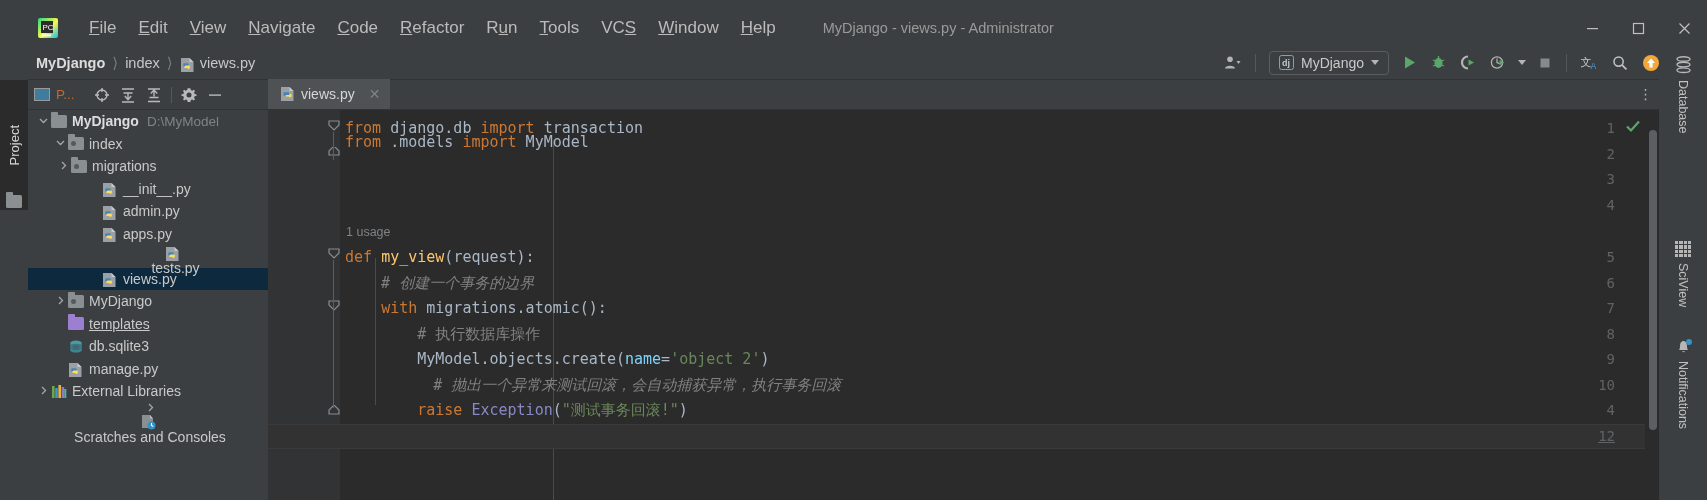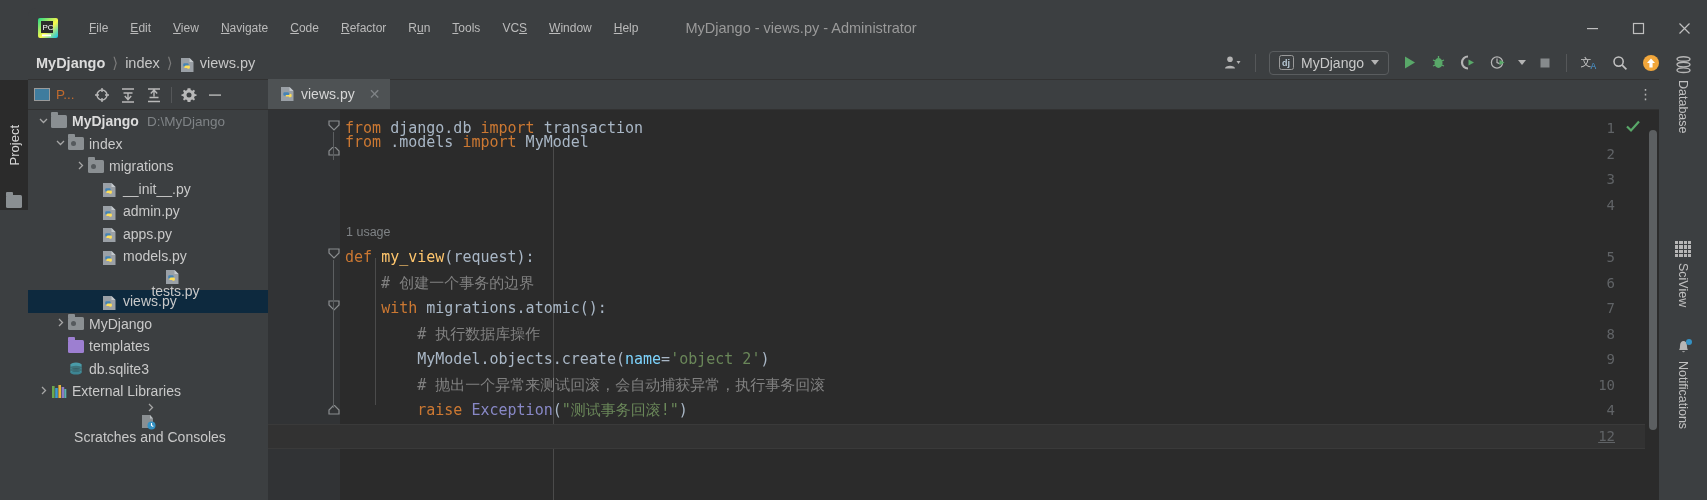--- a/index.html
+++ b/index.html
@@ -17,21 +17,21 @@
     background:#3c3f41; display:flex; align-items:center;
   }
   .tb-inner {
     position:absolute; left:28px; top:8px; right:0; height:40px;
     background:#3c3f41; display:flex; align-items:center;
     border-top-left-radius:8px;
   }
   .pc-logo { width:24px; height:24px; margin-left:8px; position:relative; flex:0 0 auto; }
   .menubar { display:flex; align-items:center; margin-left:18px; }
   .menu-item {
-    color:#bbbbbb; font-size:12px; padding:4px 11px; white-space:nowrap;
+    color:#bbbbbb; font-size:17px; padding:4px 11px; white-space:nowrap;
     cursor:default;
   }
   .menu-item .mn { text-decoration:underline; }
   .win-title {
     color:#9a9a9a; font-size:14.5px; margin-left:36px; white-space:nowrap;
   }
   .win-ctrls {
     position:absolute; right:0; top:0; height:40px; display:flex; align-items:center;
   }
   .win-btn {
@@ -413,32 +413,32 @@
 
     <div class="tree" id="tree">
         <div class="trow" style="padding-left: 8px;">
           <span class="arrow"><svg width="9" height="9" viewBox="0 0 9 9">
               <path d="M1 3 L4.5 6.5 L8 3" stroke="#a6a6a6" stroke-width="1.3" fill="none"></path>
             </svg></span>
           <span class="ticon">
             <div class="fold"></div>
           </span>
           <span class="tlabel b">MyDjango</span>
-          <span class="tpath">D:\MyDjango</span>
+          <span class="tpath">D:\MyModel</span>
         </div>
         <div class="trow" style="padding-left: 25px;">
           <span class="arrow"><svg width="9" height="9" viewBox="0 0 9 9">
               <path d="M1 3 L4.5 6.5 L8 3" stroke="#a6a6a6" stroke-width="1.3" fill="none"></path>
             </svg></span>
           <span class="ticon">
             <div class="fold mod"></div>
           </span>
           <span class="tlabel">index</span>
         </div>
-        <div class="trow" style="padding-left: 45px;">
+        <div class="trow" style="padding-left: 28px;">
           <span class="arrow"><svg width="9" height="9" viewBox="0 0 9 9">
               <path d="M3 1 L6.5 4.5 L3 8" stroke="#a6a6a6" stroke-width="1.3" fill="none"></path>
             </svg></span>
           <span class="ticon">
             <div class="fold mod"></div>
           </span>
           <span class="tlabel">migrations</span>
         </div>
         <div class="trow" style="padding-left: 59px;">
           <span class="arrow"></span>
@@ -463,30 +463,20 @@
         <div class="trow" style="padding-left: 59px;">
           <span class="arrow"></span>
           <span class="ticon"><span class="pyico"><svg width="15" height="16" viewBox="0 0 15 16" style="display:block">
                 <path d="M1 1 L9.5 1 L13.5 5 L13.5 15 L1 15 Z" fill="#9aa0a6"></path>
                 <path d="M9.5 1 L13.5 5 L9.5 5 Z" fill="#c4c9cd"></path>
                 <path d="M4.4 6.3 h3.1 a1.2 1.2 0 0 1 1.2 1.2 v1.5 h-3 v0.6 h-1.3 a1.2 1.2 0 0 1 -1.2 -1.2 v-0.9 a1.2 1.2 0 0 1 1.2 -1.2 z" fill="#4584b6"></path>
                 <path d="M7.2 8.9 h3.1 a1.2 1.2 0 0 1 1.2 1.2 v0.9 a1.2 1.2 0 0 1 -1.2 1.2 h-1.3 v-0.6 h-3 v-1.5 z" fill="#ffde57" transform="translate(-1.6,-0.5)"></path>
               </svg></span></span>
           <span class="tlabel">apps.py</span>
         </div>
-        <div class="trow" style="padding-left: 59px;">
-          <span class="arrow"></span>
-          <span class="ticon"><span class="pyico"><svg width="15" height="16" viewBox="0 0 15 16" style="display:block">
-                <path d="M1 1 L9.5 1 L13.5 5 L13.5 15 L1 15 Z" fill="#9aa0a6"></path>
-                <path d="M9.5 1 L13.5 5 L9.5 5 Z" fill="#c4c9cd"></path>
-                <path d="M4.4 6.3 h3.1 a1.2 1.2 0 0 1 1.2 1.2 v1.5 h-3 v0.6 h-1.3 a1.2 1.2 0 0 1 -1.2 -1.2 v-0.9 a1.2 1.2 0 0 1 1.2 -1.2 z" fill="#4584b6"></path>
-                <path d="M7.2 8.9 h3.1 a1.2 1.2 0 0 1 1.2 1.2 v0.9 a1.2 1.2 0 0 1 -1.2 1.2 h-1.3 v-0.6 h-3 v-1.5 z" fill="#ffde57" transform="translate(-1.6,-0.5)"></path>
-              </svg></span></span>
-          <span class="tlabel">models.py</span>
-        </div>
         <div class="trow" style="padding-left: 59px; flex-direction: column;">
           <span class="arrow"></span>
           <span class="ticon"><span class="pyico"><svg width="15" height="16" viewBox="0 0 15 16" style="display:block">
                 <path d="M1 1 L9.5 1 L13.5 5 L13.5 15 L1 15 Z" fill="#9aa0a6"></path>
                 <path d="M9.5 1 L13.5 5 L9.5 5 Z" fill="#c4c9cd"></path>
                 <path d="M4.4 6.3 h3.1 a1.2 1.2 0 0 1 1.2 1.2 v1.5 h-3 v0.6 h-1.3 a1.2 1.2 0 0 1 -1.2 -1.2 v-0.9 a1.2 1.2 0 0 1 1.2 -1.2 z" fill="#4584b6"></path>
                 <path d="M7.2 8.9 h3.1 a1.2 1.2 0 0 1 1.2 1.2 v0.9 a1.2 1.2 0 0 1 -1.2 1.2 h-1.3 v-0.6 h-3 v-1.5 z" fill="#ffde57" transform="translate(-1.6,-0.5)"></path>
               </svg></span></span>
           <span class="tlabel">tests.py</span>
         </div>
@@ -502,37 +492,47 @@
         </div>
         <div class="trow" style="padding-left: 25px;">
           <span class="arrow"><svg width="9" height="9" viewBox="0 0 9 9">
               <path d="M3 1 L6.5 4.5 L3 8" stroke="#a6a6a6" stroke-width="1.3" fill="none"></path>
             </svg></span>
           <span class="ticon">
             <div class="fold mod"></div>
           </span>
           <span class="tlabel">MyDjango</span>
         </div>
-        <div class="trow" style="padding-left: 25px;">
+        <div class="trow" style="padding-left: 25px; text-decoration: underline;">
           <span class="arrow"></span>
           <span class="ticon">
             <div class="fold purple"></div>
           </span>
           <span class="tlabel">templates</span>
         </div>
         <div class="trow" style="padding-left: 25px;">
           <span class="arrow"></span>
           <span class="ticon"><svg width="16" height="16" viewBox="0 0 16 16">
               <ellipse cx="8" cy="3.6" rx="5.6" ry="2" fill="#4a9ba8"></ellipse>
               <rect x="2.4" y="3.6" width="11.2" height="8" fill="#4a9ba8"></rect>
               <ellipse cx="8" cy="11.6" rx="5.6" ry="2" fill="#3d8593"></ellipse>
               <ellipse cx="8" cy="6.5" rx="5.6" ry="1.7" fill="#2b2b2b" opacity="0.35"></ellipse>
               <ellipse cx="8" cy="9" rx="5.6" ry="1.7" fill="#2b2b2b" opacity="0.35"></ellipse>
             </svg></span>
           <span class="tlabel">db.sqlite3</span>
+        </div>
+        <div class="trow" style="padding-left: 25px;">
+          <span class="arrow"></span>
+          <span class="ticon"><span class="pyico"><svg width="15" height="16" viewBox="0 0 15 16" style="display:block">
+                <path d="M1 1 L9.5 1 L13.5 5 L13.5 15 L1 15 Z" fill="#9aa0a6"></path>
+                <path d="M9.5 1 L13.5 5 L9.5 5 Z" fill="#c4c9cd"></path>
+                <path d="M4.4 6.3 h3.1 a1.2 1.2 0 0 1 1.2 1.2 v1.5 h-3 v0.6 h-1.3 a1.2 1.2 0 0 1 -1.2 -1.2 v-0.9 a1.2 1.2 0 0 1 1.2 -1.2 z" fill="#4584b6"></path>
+                <path d="M7.2 8.9 h3.1 a1.2 1.2 0 0 1 1.2 1.2 v0.9 a1.2 1.2 0 0 1 -1.2 1.2 h-1.3 v-0.6 h-3 v-1.5 z" fill="#ffde57" transform="translate(-1.6,-0.5)"></path>
+              </svg></span></span>
+          <span class="tlabel">manage.py</span>
         </div>
         <div class="trow" style="padding-left: 8px;">
           <span class="arrow"><svg width="9" height="9" viewBox="0 0 9 9">
               <path d="M3 1 L6.5 4.5 L3 8" stroke="#a6a6a6" stroke-width="1.3" fill="none"></path>
             </svg></span>
           <span class="ticon"><svg width="16" height="15" viewBox="0 0 16 15">
               <rect x="1" y="2" width="2.6" height="12" fill="#6aa84f"></rect>
               <rect x="4.2" y="4" width="2.6" height="10" fill="#3c9ad1"></rect>
               <rect x="7.4" y="1" width="2.6" height="13" fill="#e8b63c"></rect>
               <rect x="10.6" y="3" width="2.6" height="11" fill="#8e7cc3"></rect>
@@ -618,25 +618,25 @@
       <div class="vguide" style="left:107px;top:0px;height:0px;"></div>
 
       <div class="usage-hint" id="usagehint" style="top: 115px; left: 78px;">1 usage</div>
 
       <div class="codelines" id="code">
           <div class="cl" style="top: 6px; left: 5px;"><span class="k">from</span><span class="n"> django.db </span><span class="k">import</span><span class="n"> transaction</span></div>
           <div class="cl" style="top: 20px; left: 5px;"><span class="k">from</span><span class="n"> .models </span><span class="k">import</span><span class="n"> MyModel</span></div>
           <div class="cl" style="top: 57px; left: 5px;"></div>
           <div class="cl" style="top: 82.5px; left: 5px;"></div>
           <div class="cl" style="top: 135px; left: 5px;"><span class="k">def </span><span class="fn">my_view</span><span class="n">(</span><span class="pa">request</span><span class="n">):</span></div>
-          <div class="cl" style="top: 160.5px; left: 5px;"><span class="cm">    # 创建一个事务的边界</span></div>
+          <div class="cl" style="top: 160.5px; left: 5px; font-style: italic;"><span class="cm">    # 创建一个事务的边界</span></div>
           <div class="cl" style="top: 186px; left: 5px;"><span class="n">    </span><span class="k">with</span><span class="n"> migrations.atomic():</span></div>
           <div class="cl" style="top: 211.5px; left: 5px;"><span class="cm">        # 执行数据库操作</span></div>
           <div class="cl" style="top: 237px; left: 5px;"><span class="n">        MyModel.objects.create(</span><span class="at">name</span><span class="n">=</span><span class="st">'object 2'</span><span class="n">)</span></div>
-          <div class="cl" style="top: 262.5px; left: 5px;"><span class="cm">        # 抛出一个异常来测试回滚，会自动捕获异常，执行事务回滚</span></div>
+          <div class="cl" style="top: 262.5px; left: 21px; font-style: italic;"><span class="cm">        # 抛出一个异常来测试回滚，会自动捕获异常，执行事务回滚</span></div>
           <div class="cl" style="top: 288px; left: 5px;"><span class="n">        </span><span class="k">raise </span><span class="cls">Exception</span><span class="n">(</span><span class="st">"测试事务回滚!"</span><span class="n">)</span></div>
           <div class="cl" style="top: 313.5px; left: 5px;"></div>
         </div>
 
       <div class="stripe" style="top:0"></div>
       <div class="checkok" style="top:8px;right:18px;">
         <svg width="16" height="16" viewBox="0 0 16 16">
             <path d="M2 8.5 L6 12.5 L14 3.5" stroke="#59a869" stroke-width="2.2" fill="none"></path>
           </svg>
       </div>

